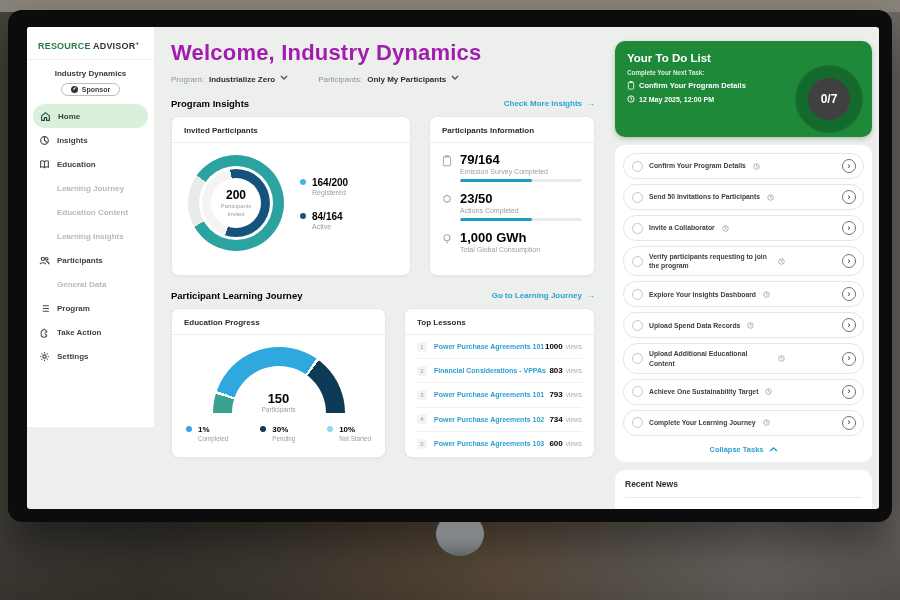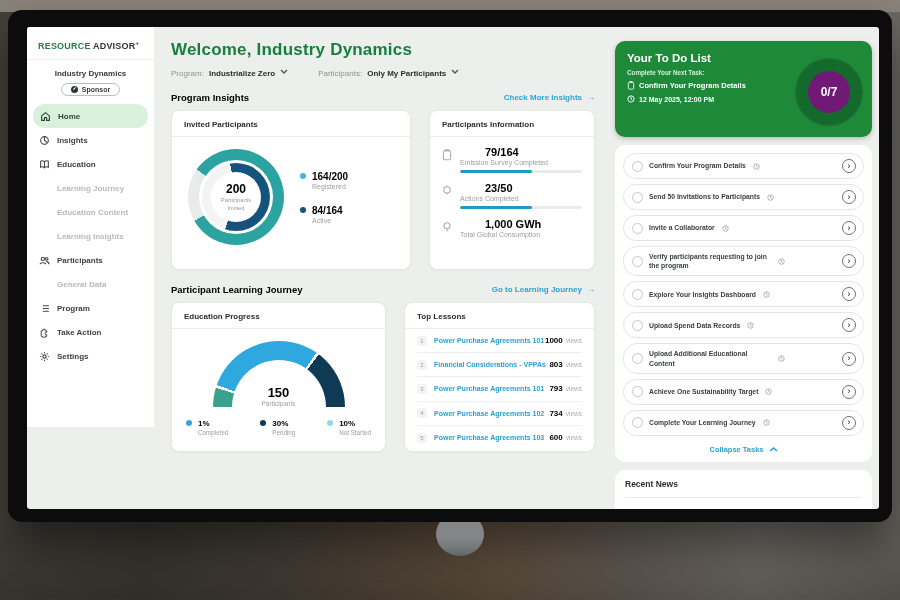--- a/index.html
+++ b/index.html
@@ -31,21 +31,21 @@
   .sponsor-dot::after { content:""; position:absolute; left:2px; top:2px; width:3px; height:1.2px; background:#fff; transform:rotate(-45deg); }
   .nav-item { display:flex; align-items:center; gap:7px; height:24px; padding-left:12px;
     font-size:8px; font-weight:800; color:#3c423f; cursor:pointer; }
   .nav-item.active { background:#d9f0db; border-radius:12px; margin:0 6px; padding-left:7px; }
   .nav-item.sub { padding-left:30px; font-weight:600; color:#b6bab8; }
   .nav-item svg { flex:none; stroke:#444a46; }
   .nav-item.active svg { stroke:#2c4434; }
 
   
   .main { flex:1; padding:13px 16px 0 17px; min-width:0; }
-  .welcome { font-size:17px; font-weight:800; color:#15803d; letter-spacing:.2px; }
+  .welcome { font-size:22px; font-weight:800; color:#a21caf; letter-spacing:.2px; }
   .filters { display:flex; gap:30px; margin-top:9px; font-size:8px; color:#8e9593; align-items:center; }
   .filter { display:flex; align-items:flex-start; gap:5px; cursor:pointer; }
   .filter b { color:#2a2f2c; font-weight:800; }
   .section-head { display:flex; justify-content:space-between; align-items:center; margin-top:14px; }
   .section-title { font-size:9.5px; font-weight:800; color:#23282
 5; }
   .section-link { font-size:8px; font-weight:800; color:#2aa3d6; display:flex; align-items:center; gap:5px; cursor:pointer; }
   .cards-row { display:flex; gap:18px; margin-top:7px; }
   .card { background:#fff; border:1px solid #e6e8e5; border-radius:8px; padding:9px 12px 10px;
     box-shadow:0 1px 2px rgba(40,45,40,.04); }
@@ -70,22 +70,22 @@
   .legend-item .v { font-size:10px; font-weight:800; color:#22272
 4; }
   .legend-item .l { font-size:7px; color:#9aa09e; margin-top:1px; }
 
   
   .card-info { flex:1; height:160px; }
   .stats { display:flex; flex-direction:column; gap:9px; padding-top:9px; }
   .stat { display:flex; gap:8px; }
   .stat svg { flex:none; margin-top:3px; stroke:#a9aeac; }
   .stat .body { flex:1; }
-  .stat .v { font-size:11px; font-weight:800; color:#22272
-4;margin-left:25px; }
+  .stat .v { font-size:13px; font-weight:800; color:#22272
+4; }
   .stat .l { font-size:7px; color:#9aa09e; margin-top:1px; }
   .bar { height:3px; border-radius:2px; background:#e9ebe9; margin-top:4px; overflow:hidden; }
   .bar-fill { height:100%; width:59%; border-radius:2px; background:#1b9cc0; }
 
   
   .card-edu { width:215px; height:150px; }
   .gauge-wrap { width:132px; height:66px; margin:12px auto 0; position:relative; overflow:hidden; }
   .gauge { position:absolute; left:0; top:0; width:132px; height:132px; border-radius:50%;
     background:conic-gradient(from 270deg,#3aa18f 0 4.7%,#fff 4.7% 5.4%,#2fa8e0 5.4% 34.6%,#fff 34.6% 35.3%,#0f3a55 35.3% 50%,transparent 50%); }
   .gauge-hole { position:absolute; left:19px; top:19px; width:94px; height:94px; border-radius:50%; background:#fff; }
@@ -112,22 +112,22 @@
   .lesson .vl { font-size:6.5px; color:#aab0ad; }
 
   
   .rightcol { width:268px; flex:none; padding:14px 7px 0 4px; }
   .todo-card { background:#1e8a39; border-radius:10px; height:96px; padding:11px 12px; position:relative;
     color:#fff; box-shadow:0 2px 5px rgba(20,60,30,.25); }
   .todo-title { font-size:11.5px; font-weight:800; }
   .todo-sub { font-size:6.3px; color:#d9edda; margin-top:5px; font-weight:700; }
   .todo-next { display:flex; align-items:center; gap:4px; margin-top:5px; font-size:7.5px; font-weight:800; }
   .todo-due { display:flex; align-items:center; gap:4px; margin-top:5px; font-size:7px; font-weight:600; }
-  .todo-ring { position:absolute; right:11px; top:19px; width:64px; height:64px; border-radius:50%;
-    border:11px solid #14692c; background:#701a75; box-shadow:0 0 0 2px #186f2e;
+  .todo-ring { position:absolute; right:11px; top:26px; width:64px; height:64px; border-radius:50%;
+    border:11px solid #14692c; background:#404040; box-shadow:0 0 0 2px #186f2e;
     display:flex; align-items:center; justify-content:center; font-size:12px; font-weight:800; }
   .tasks-panel { background:#fff; border-radius:10px; margin-top:8px; padding:8px 8px 4px; }
   .task { display:flex; align-items:center; gap:6px; border:1px solid #e4e6e3; border-radius:14px;
     padding:5px 7px 5px 8px; margin-bottom:5px; min-height:24px; cursor:pointer; background:#fff; }
   .task-check { width:11px; height:11px; border:1.3px solid #c4c8c6; border-radius:50%; flex:none; }
   .task .t { font-size:6.8px; font-weight:700; color:#3a3f3c; line-height:1.35; max-width:122px; }
   .task .clock { flex:none; margin-left:1px; }
   .task .go { margin-left:auto; width:14px; height:14px; flex:none; border:1.2px solid #6d736f; border-radius:50%;
     display:flex; align-items:center; justify-content:center; font-size:8.5px; color:#52585
 4; padding-bottom:1px; }

